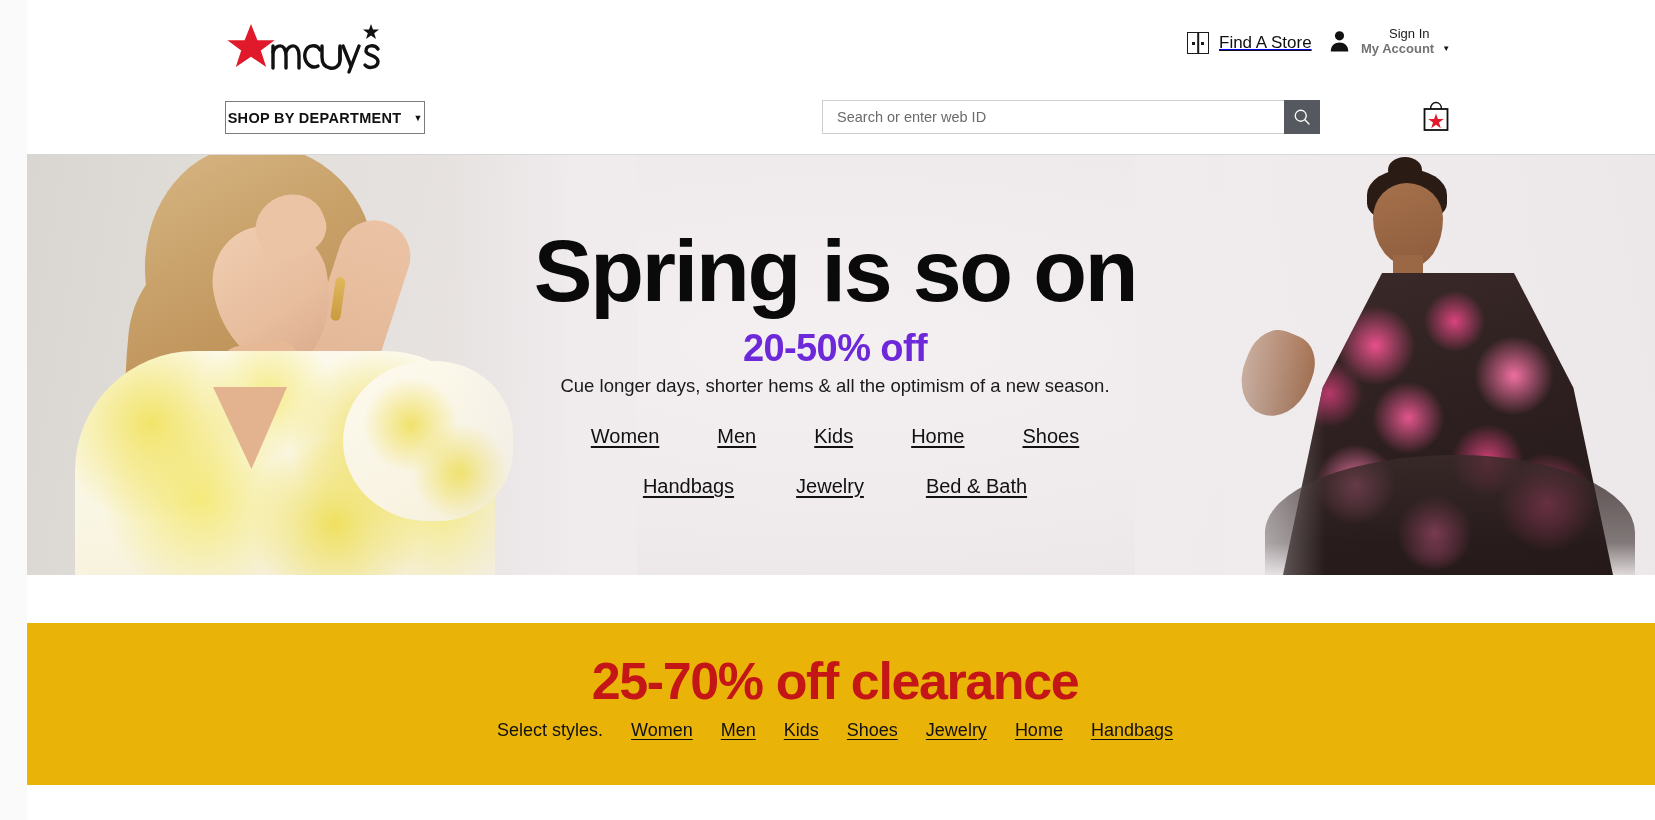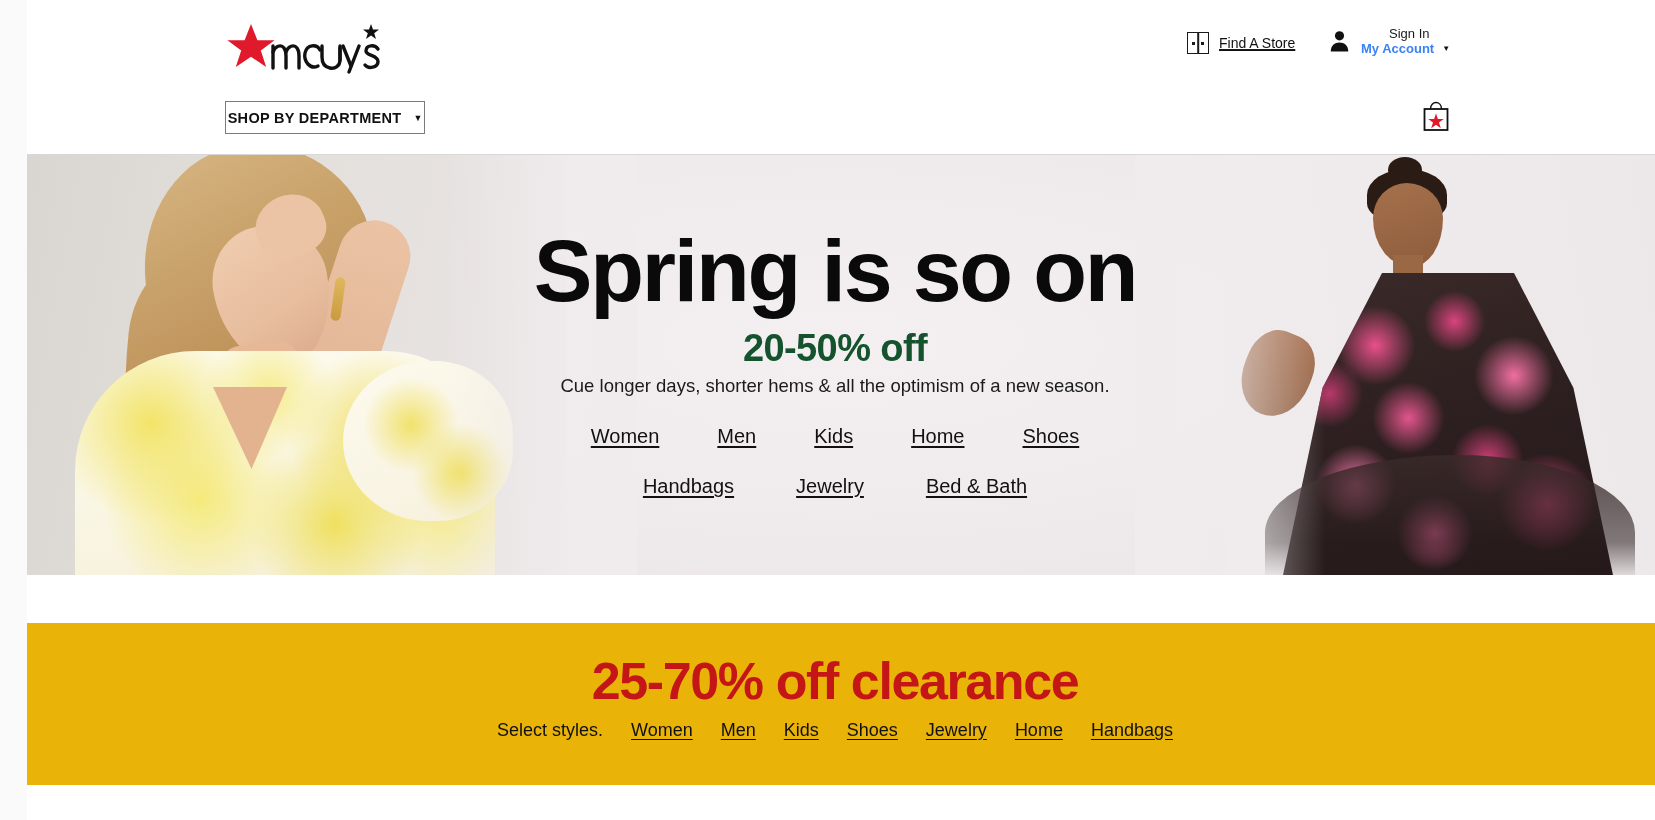--- a/index.html
+++ b/index.html
@@ -105,21 +105,21 @@
   }
   .store-icon::after {
     content: "";
     position: absolute;
     left: 4px; top: 9px;
     width: 2.5px; height: 3px;
     background: #1a1a1a;
     box-shadow: 9px 0 0 0 #1a1a1a;
   }
   .find-store-label {
-    font-size: 14px;
+    font-size: 17px;
     color: #111;
     text-decoration: underline;
     text-underline-offset: 2px;
     white-space: nowrap;
   }
 
   .account {
     position: absolute;
     left: 1300px;
     top: 26px;
@@ -136,21 +136,21 @@
     margin-left: 28px;
   }
   .account-row {
     display: flex;
     align-items: center;
     gap: 8px;
   }
   .account-my {
     font-size: 13px;
     font-weight: bold;
-    color: #3b82f6;
+    color: #737373;
     white-space: nowrap;
   }
   .account-caret { font-size: 8px; color: #111; }
 
   
   .shop-dept {
     position: absolute;
     left: 198px;
     top: 101px;
     width: 200px;
@@ -429,21 +429,21 @@
     letter-spacing: -2.2px;
     line-height: 1;
     margin-left: -12px;
   }
   .hero-sub {
     position: absolute;
     left: 0; right: 0;
     top: 160px;
     font-size: 38px;
     font-weight: bold;
-    color: #14532d;
+    color: #6d28d9;
     letter-spacing: -0.6px;
     margin-left: -12px;
   }
   .hero-desc {
     position: absolute;
     left: 0; right: 0;
     top: 208px;
     font-size: 18.5px;
     color: #1a1a1a;
     margin-left: -12px;
@@ -558,20 +558,29 @@
             <span class="account-caret">▼</span>
           </div>
         </div>
       </div>
 
       <div class="shop-dept">
         <span class="shop-dept-label">SHOP BY DEPARTMENT</span>
         <span class="shop-dept-caret">▼</span>
       </div>
 
+      <div class="search-wrap">
+        <input class="search-input" type="text" placeholder="Search or enter web ID" style="">
+        <button class="search-btn">
+          <svg width="20" height="20" viewBox="0 0 24 24">
+            <circle cx="10.5" cy="10.5" r="6.6" fill="none" stroke="#ffffff" stroke-width="1.6"></circle>
+            <line x1="15.4" y1="15.4" x2="20.4" y2="20.4" stroke="#ffffff" stroke-width="1.6" stroke-linecap="round"></line>
+          </svg>
+        </button>
+      </div>
 
       <button class="bag-btn">
         <svg width="34" height="34" viewBox="0 0 34 34">
           <path d="M11.5 9 C11.5 4.8 14.2 2.6 17 2.6 C19.8 2.6 22.5 4.8 22.5 9" fill="none" stroke="#111" stroke-width="1.5"></path>
           <rect x="5.5" y="9" width="23" height="21" fill="#ffffff" stroke="#111" stroke-width="1.8"></rect>
           <polygon points="17,13.4 18.9,19 24.8,19 20,22.5 21.8,28.2 17,24.7 12.2,28.2 14,22.5 9.2,19 15.1,19" fill="#e01a2b"></polygon>
         </svg>
       </button>
     </div>
 

